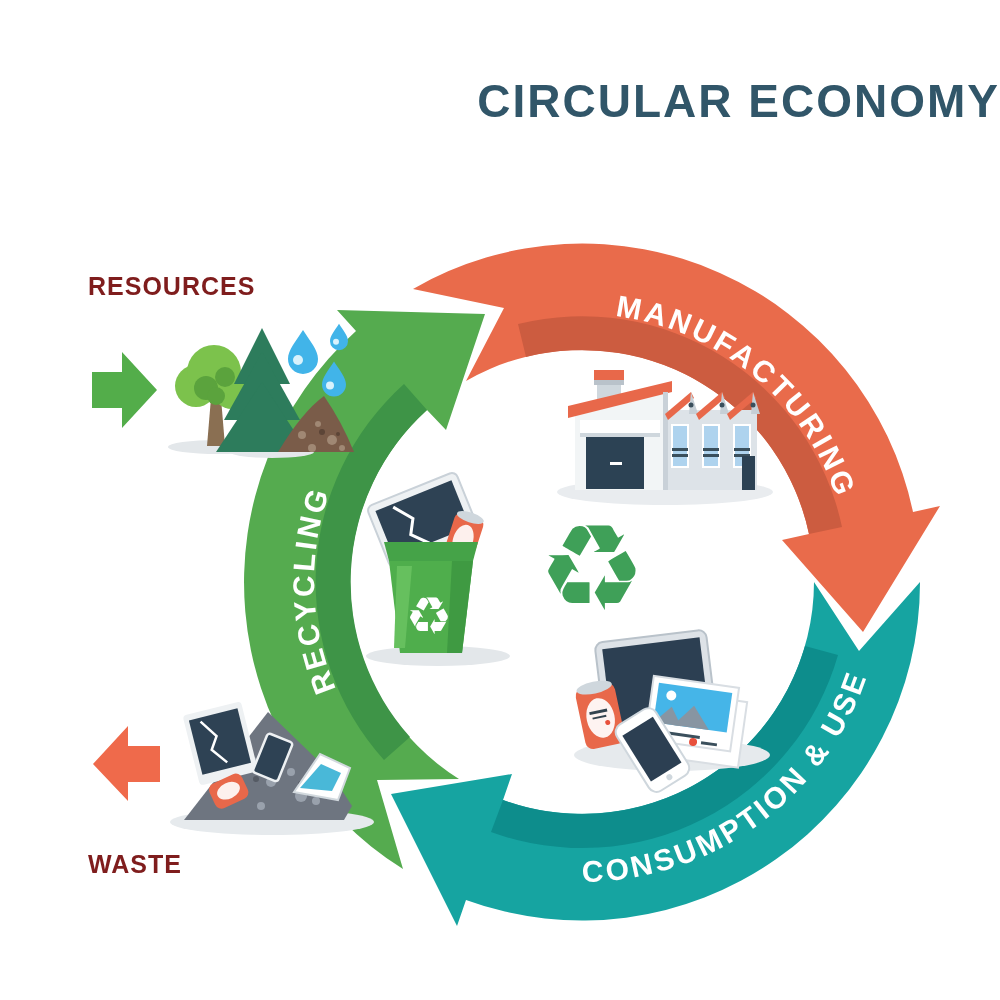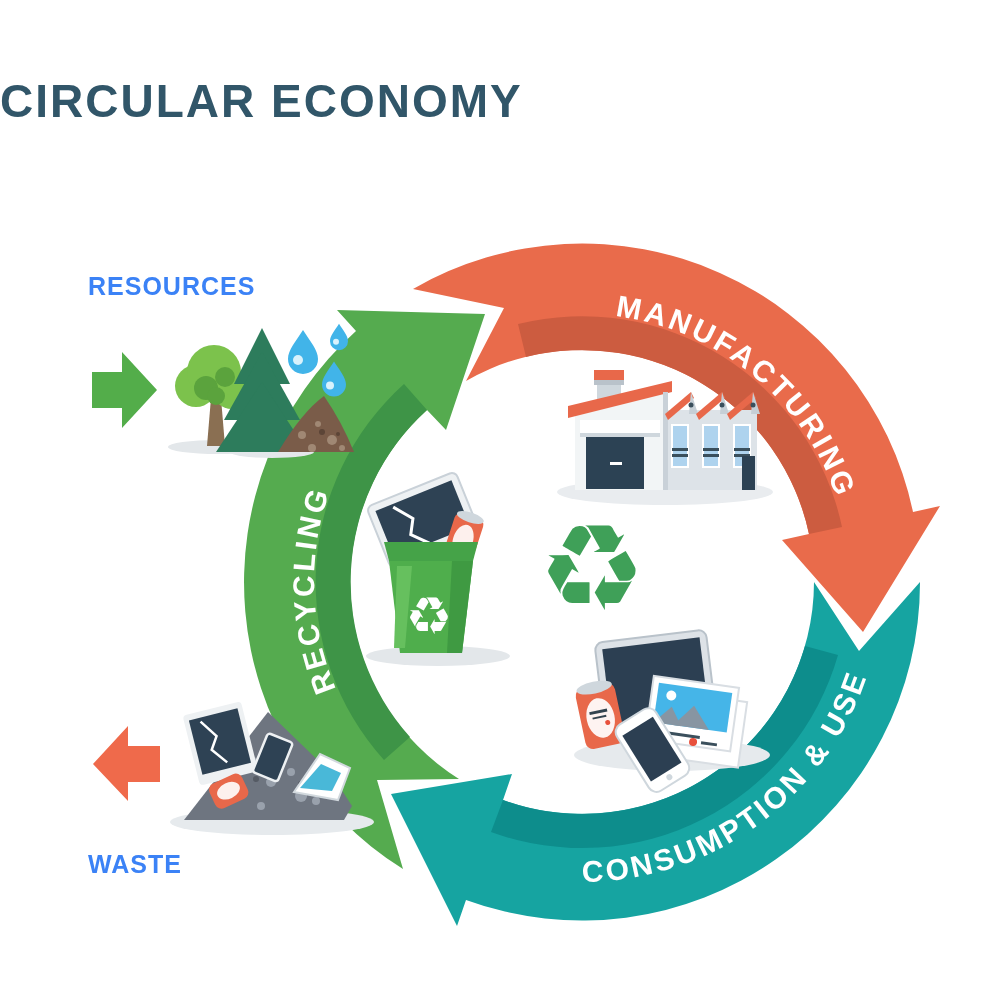--- a/index.html
+++ b/index.html
@@ -1,21 +1,21 @@
 <!DOCTYPE html>
 <html><head>
 <meta charset="utf-8">
 <style>
   html,body{margin:0;padding:0;}
   body{width:1000px;height:1000px;background:#ffffff;position:relative;overflow:hidden;
        font-family:"Liberation Sans",sans-serif;}
   .stage{position:absolute;inset:0;}
-  .title{position:absolute;left:0;right:0;top:74px;text-align:left;
+  .title{position:absolute;left:0;right:0;top:74px;text-align:right;
          font-size:46px;font-weight:800;letter-spacing:2px;color:#315669;}
-  .side-label{position:absolute;font-size:25px;font-weight:800;letter-spacing:1px;color:#3b82f6;}
+  .side-label{position:absolute;font-size:25px;font-weight:800;letter-spacing:1px;color:#7f1d1d;}
   .lbl-resources{left:88px;top:272px;}
   .lbl-waste{left:88px;top:850px;}
   svg{position:absolute;left:0;top:0;}
   .arc-text{fill:#ffffff;font-weight:bold;font-size:30px;letter-spacing:3px;
             font-family:"Liberation Sans",sans-serif;}
   .glyph{font-family:"DejaVu Sans",sans-serif;}
 </style>
 </head>
 <body>
 

